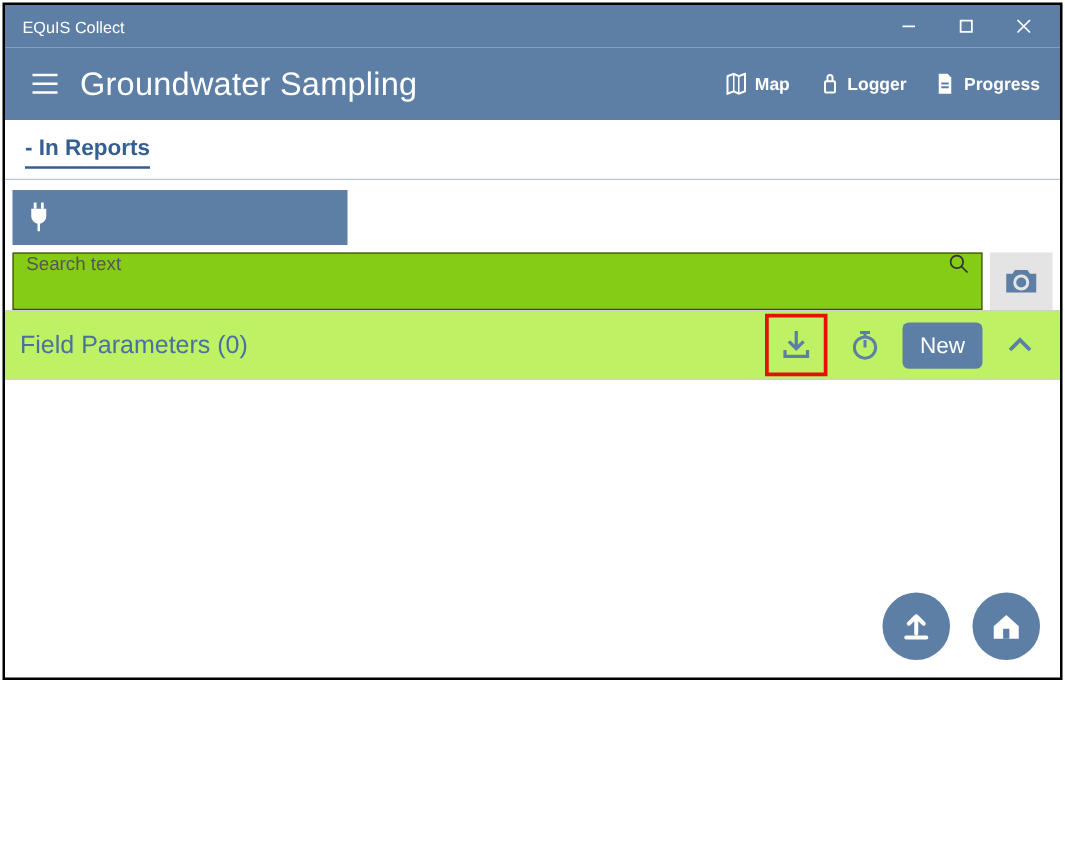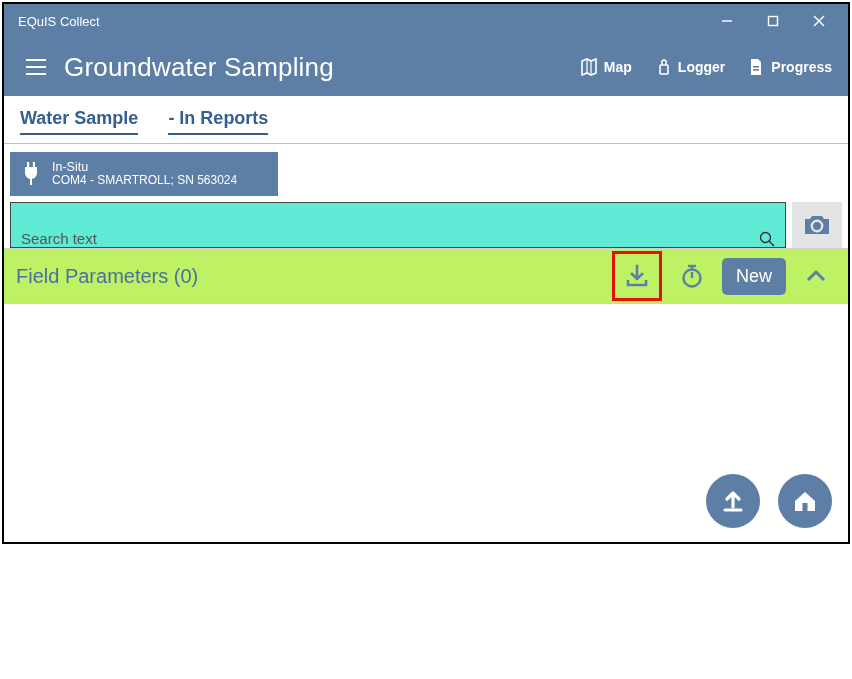--- a/index.html
+++ b/index.html
@@ -91,22 +91,22 @@
   .search-row {
     display: flex;
     align-items: stretch;
     padding: 0 6px 0 6px;
     gap: 6px;
     height: 46px;
   }
   .search-box {
     flex: 1;
     display: flex;
-    align-items: flex-end;
-    background: #5eead4;
+    align-items: flex-start;
+    background: #84cc16;
     border: 1px solid #444;
     padding: 0 10px;
   }
   .search-box .ph {
     flex: 1;
     color: #555;
     font-size: 15px;
   }
   .camera-btn {
     width: 50px;
@@ -226,37 +226,32 @@
       <svg width="18" height="18" viewBox="0 0 18 18">
         <path d="M4 1 h7 l3 3 v13 H4 Z" fill="#fff"></path>
         <rect x="6" y="8" width="6" height="1.6" fill="#5d7fa5"></rect>
         <rect x="6" y="11" width="6" height="1.6" fill="#5d7fa5"></rect>
       </svg>
       <span>Progress</span>
     </div>
   </div>
 
   <div class="tabs">
-    <div class="tab">Water Sample</div>
     <div class="tab">- In Reports</div>
   </div>
   <div class="divider"></div>
 
   <div class="device-row">
     <div class="device-card">
       <svg width="22" height="26" viewBox="0 0 22 26">
         <rect x="7" y="1" width="2.2" height="5" fill="#fff"></rect>
         <rect x="12.8" y="1" width="2.2" height="5" fill="#fff"></rect>
         <path d="M5 6 h12 v6 a6 6 0 0 1 -12 0 Z" fill="#fff"></path>
         <rect x="10" y="17" width="2" height="7" fill="#fff"></rect>
       </svg>
-      <div class="device-texts">
-        <span class="device-line1">In-Situ</span>
-        <span class="device-line2">COM4 - SMARTROLL; SN 563024</span>
-      </div>
     </div>
   </div>
 
   <div class="search-row">
     <div class="search-box">
       <span class="ph">Search text</span>
       <svg width="16" height="16" viewBox="0 0 16 16">
         <circle cx="6.5" cy="6.5" r="5" fill="none" stroke="#333" stroke-width="1.4"></circle>
         <line x1="10.2" y1="10.2" x2="15" y2="15" stroke="#333" stroke-width="1.4"></line>
       </svg>

